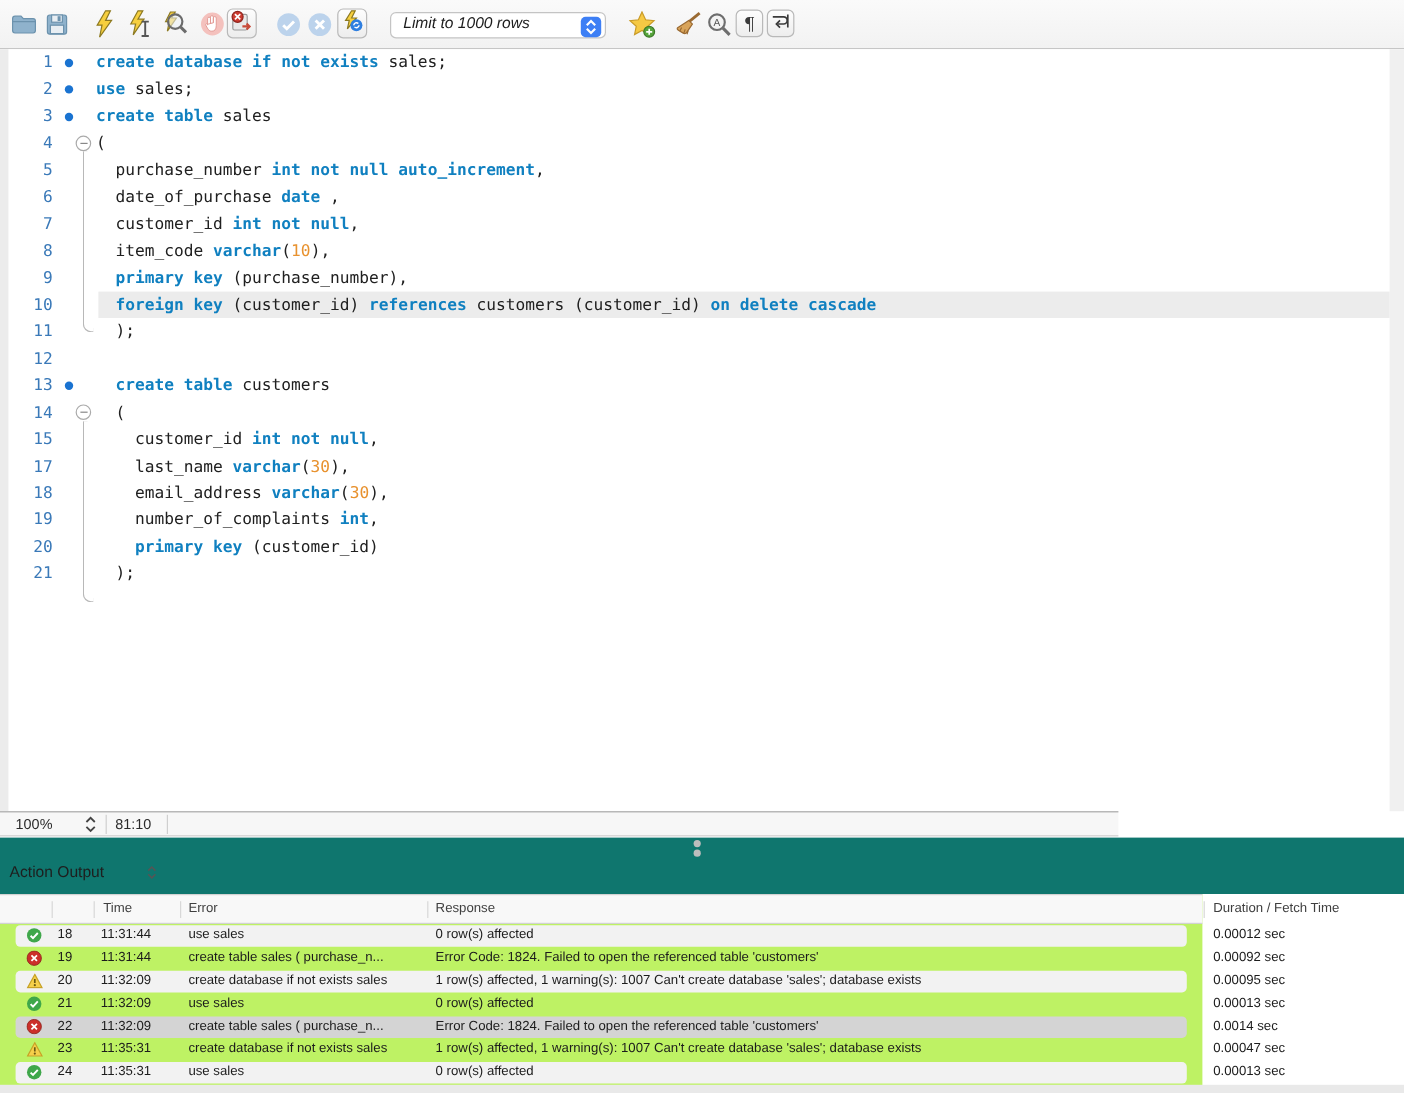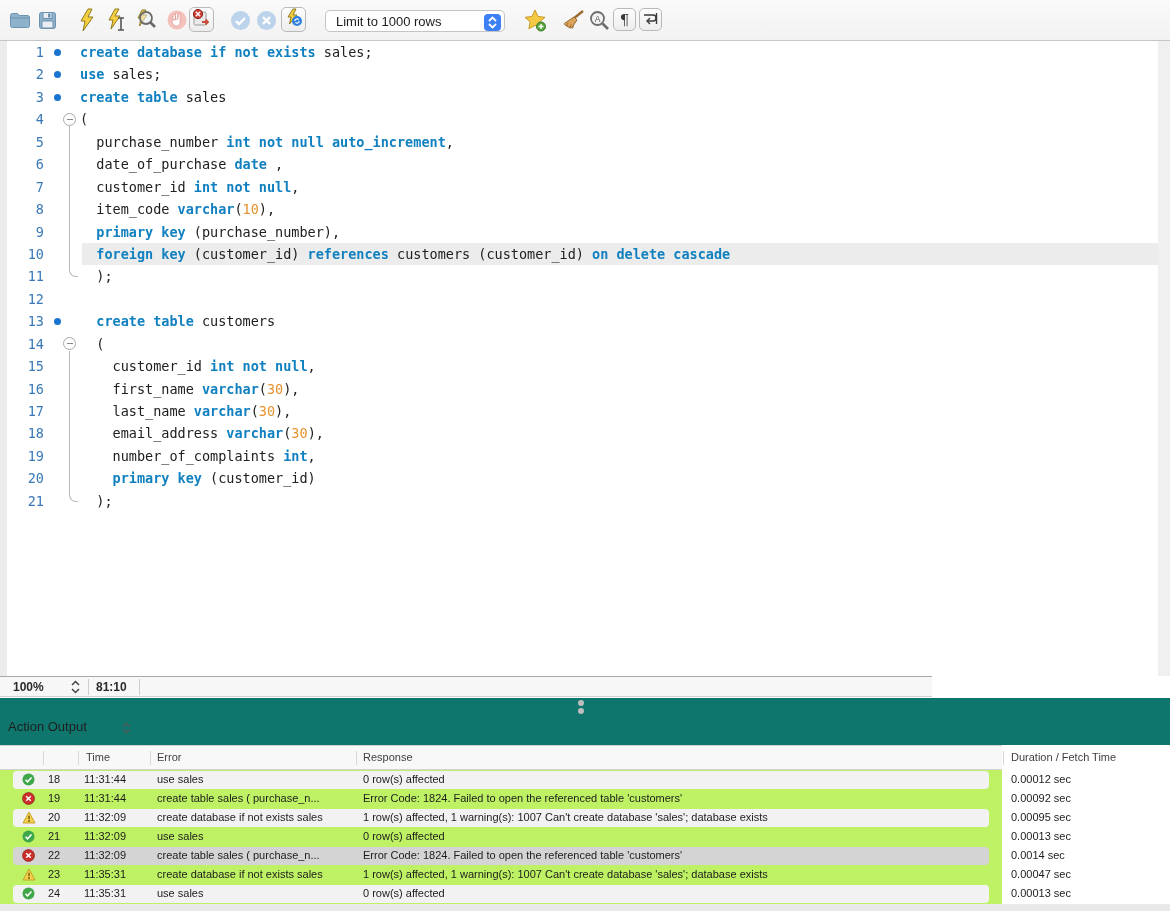--- a/index.html
+++ b/index.html
@@ -5,22 +5,22 @@
   * { margin:0; padding:0; box-sizing:border-box; }
   html,body { width:1170px; height:911px; font-family:"Liberation Sans", sans-serif; background:#fff; }
   .window { position:relative; width:1170px; height:911px; overflow:hidden; background:#fff; }
 
   
   .toolbar { position:absolute; left:0; top:0; width:1170px; height:41px;
              background:linear-gradient(#fafafa,#f2f2f2); border-bottom:1px solid #c6c6c6; }
   .tb { position:absolute; top:0; display:flex; align-items:center; justify-content:center; }
   .tbtn { border:1px solid #b9b9b9; border-radius:5px; background:linear-gradient(#fdfdfd,#ededed); }
   .select { position:absolute; left:325px; top:10px; width:180px; height:22px; background:#fff;
-            border:1px solid #c4c4c4; border-radius:5px; display:flex; align-items:center;
-            padding-left:10px; font-size:13px; color:#1c1c1c; }
+            border:1px solid #c4c4c4; border-radius:5px; display:flex; 
+            padding-left:10px; font-size:13px; color:#1c1c1c;font-style:italic; }
   .select .stepper { position:absolute; right:3px; top:2.5px; width:17px; height:17px;
             background:#3d7ff5; border-radius:4px; }
 
   
   .editor { position:absolute; left:0; top:41px; width:1170px; height:635px; background:#fff;
             font-family:"DejaVu Sans Mono", monospace; font-size:13.5px; }
   .left-strip { position:absolute; left:0; top:0; width:7px; height:635px; background:#ececec; }
   .scroll-strip { position:absolute; right:0; top:0; width:12px; height:635px; background:#f0f0f0; }
   .cl { position:relative; height:22.45px; }
   .cl .ln { position:absolute; left:0; top:0; width:44px; text-align:right; line-height:22.45px;
@@ -35,21 +35,21 @@
   .seg-k { color:#1080c0; font-weight:bold; }
   .seg-n { color:#e8922f; }
   .seg-p { color:#202020; }
   .guide { position:absolute; width:9px; border-left:1px solid #b8b8b8; border-bottom:1px solid #b8b8b8;
            border-bottom-left-radius:7px; }
   .guide1 { left:69px; top:85px; height:151px; }
   .guide2 { left:69px; top:309.5px; height:151px; }
 
   
   .statusbar { position:absolute; left:0; top:676px; width:932px; height:21px; background:#f7f7f7;
-               border-top:1px solid #a9a9a9; border-bottom:1px solid #d0d0d0; font-size:12px; color:#2a2a2a;font-weight:bold; }
+               border-top:1px solid #a9a9a9; border-bottom:1px solid #d0d0d0; font-size:12px; color:#2a2a2a; }
   .statusbar .zoom { position:absolute; left:13px; top:3px; }
   .statusbar .zstep { position:absolute; left:70px; top:3px; }
   .statusbar .sep { position:absolute; top:2px; width:1px; height:16px; background:#cfcfcf; }
   .statusbar .pos { position:absolute; left:96px; top:3px; }
 
   
   .midbar { position:absolute; left:0; top:698px; width:1170px; height:47px; background:#0f766e; }
   .handle { position:absolute; left:578px; top:2px; }
   .handle i { display:block; width:6px; height:6px; border-radius:50%; background:#bdbdbd; margin-bottom:2px; }
   .ao-label { position:absolute; left:8px; top:21px; font-size:13px; color:#1e1e1e; }
@@ -280,24 +280,20 @@
         <div class="cl">
           <span class="ln">14</span>
           <span class="fold"></span>
           <span class="code"><span class="seg-p">  (</span></span>
         </div>
         <div class="cl">
           <span class="ln">15</span>
           <span class="code"><span class="seg-p">    customer_id </span><span class="seg-k">int not null</span><span class="seg-p">,</span></span>
         </div>
         <div class="cl">
-          <span class="ln">16</span>
-          <span class="code"><span class="seg-p">    first_name </span><span class="seg-k">varchar</span><span class="seg-p">(</span><span class="seg-n">30</span><span class="seg-p">),</span></span>
-        </div>
-        <div class="cl">
           <span class="ln">17</span>
           <span class="code"><span class="seg-p">    last_name </span><span class="seg-k">varchar</span><span class="seg-p">(</span><span class="seg-n">30</span><span class="seg-p">),</span></span>
         </div>
         <div class="cl">
           <span class="ln">18</span>
           <span class="code"><span class="seg-p">    email_address </span><span class="seg-k">varchar</span><span class="seg-p">(</span><span class="seg-n">30</span><span class="seg-p">),</span></span>
         </div>
         <div class="cl">
           <span class="ln">19</span>
           <span class="code"><span class="seg-p">    number_of_complaints </span><span class="seg-k">int</span><span class="seg-p">,</span></span>

